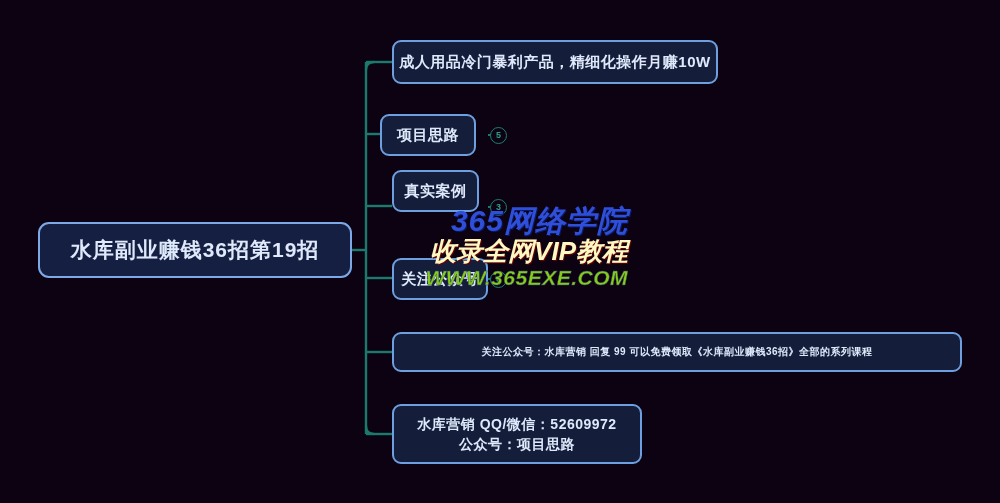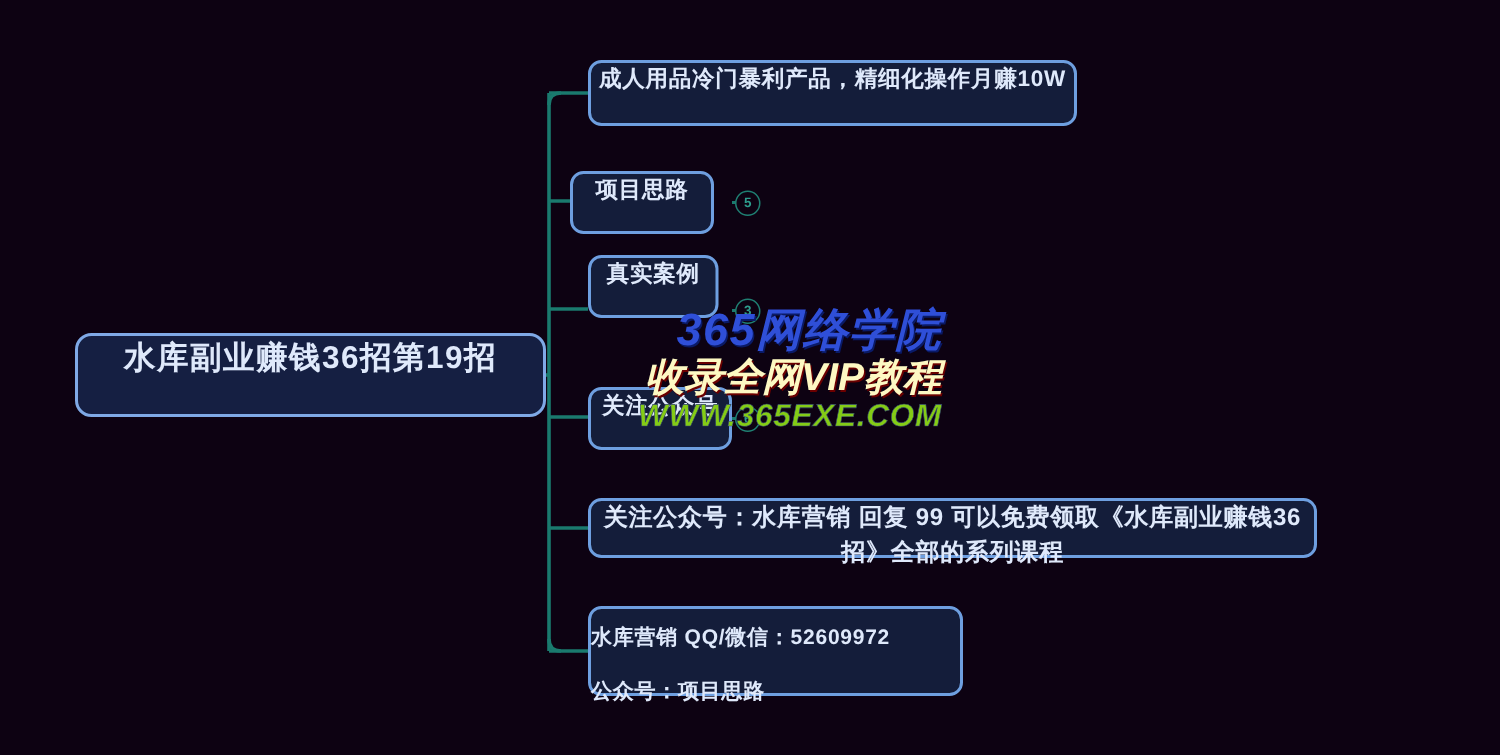--- a/index.html
+++ b/index.html
@@ -25,35 +25,35 @@
   }
   
   .node {
     position: absolute;
     box-sizing: border-box;
     background: #141d3a;
     border: 2px solid #6e9fe0;
     border-radius: 9px;
     color: #dfe9fb;
     display: flex;
-    align-items: flex-start;
+    align-items: center;
     justify-content: center;
     text-align: center;
     font-weight: bold;
     letter-spacing: 0.5px;
     line-height: 1.45;
   }
   .node.root {
     background: #151f42;
     border-color: #7fa9e6;
     border-radius: 11px;
     font-size: 21px;
     letter-spacing: 1px;
   }
-  .node .line2 { display: block; margin-top: 16px; }
+  .node .line2 { display: block; }
   
   .badge {
     position: absolute;
     width: 15px;
     height: 15px;
     border-radius: 50%;
     border: 1.4px solid #1f7f72;
     background: #0d0212;
     color: #2e9d8d;
     font-size: 9px;
@@ -117,21 +117,21 @@
     <path d="M366,134 H392" stroke="#1a7a6e" stroke-width="2.4" fill="none"></path>
     <path d="M366,206 H392" stroke="#1a7a6e" stroke-width="2.4" fill="none"></path>
     <path d="M366,278 H392" stroke="#1a7a6e" stroke-width="2.4" fill="none"></path>
     <path d="M366,352 H392" stroke="#1a7a6e" stroke-width="2.4" fill="none"></path>
     <path d="M366,434 H392" stroke="#1a7a6e" stroke-width="2.4" fill="none"></path>
 
     <path d="M366,70 Q366,62 374,62" stroke="#1a7a6e" stroke-width="2.4" fill="none"></path>
     <path d="M366,426 Q366,434 374,434" stroke="#1a7a6e" stroke-width="2.4" fill="none"></path>
   </svg>
 
-  <div class="node root" style="left:50px; top:222px; width:314px; height:56px;">
+  <div class="node root" style="left:38px; top:222px; width:314px; height:56px;">
     <span>水库副业赚钱36招第19招</span>
   </div>
 
   <div class="node" style="left:392px; top:40px; width:326px; height:44px; font-size:15px;">
     <span>成人用品冷门暴利产品，精细化操作月赚10W</span>
   </div>
 
   <div class="node" style="left:380px; top:114px; width:96px; height:42px; font-size:15px;">
     <span>项目思路</span>
   </div>
@@ -149,21 +149,21 @@
   </div>
 
   <div class="node" style="left:392px; top:258px; width:96px; height:42px; font-size:15px;">
     <span>关注公众号</span>
   </div>
   <div class="badge-stem" style="left:488px; top:278px;"></div>
   <div class="badge" style="left:490px; top:271px;">
     <span>6</span>
   </div>
 
-  <div class="node" style="left:392px; top:332px; width:486px; height:40px; font-size:16px;">
+  <div class="node" style="left:392px; top:332px; width:570px; height:40px; font-size:10px;">
     <span>关注公众号：水库营销 回复 99 可以免费领取《水库副业赚钱36招》全部的系列课程</span>
   </div>
 
   <div class="node" style="left:392px; top:404px; width:250px; height:60px; font-size:14px; flex-direction:column;">
     <span class="line2">水库营销  QQ/微信：52609972</span>
     <span class="line2">公众号：项目思路</span>
   </div>
 
   <div id="watermark">
     <div class="wm-line1">365网络学院</div>

